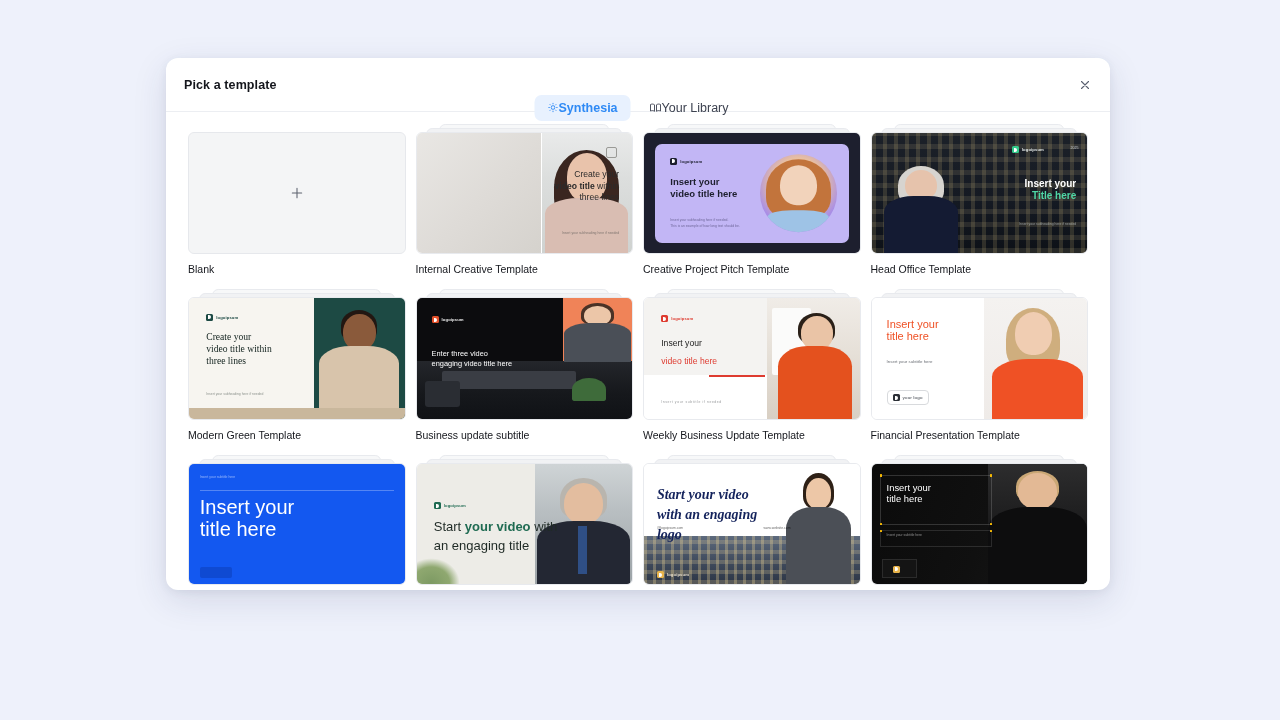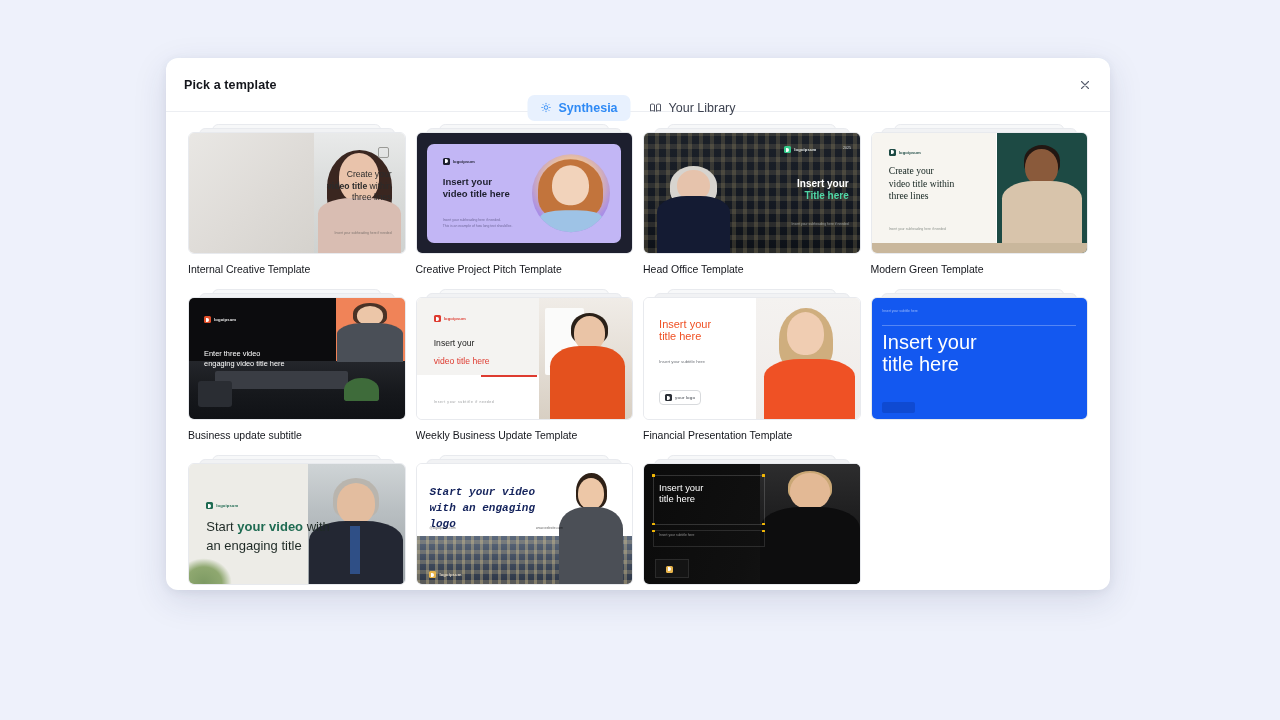--- a/index.html
+++ b/index.html
@@ -32,21 +32,21 @@
   .modal-title {
     font-size: 12.5px; font-weight: bold; color: #14161c;
     letter-spacing: .1px;
   }
   .tabs {
     position: absolute; left: 50%; top: 50%;
     transform: translate(-50%, -50%);
     display: flex; align-items: center; gap: 6px;
   }
   .tab {
-    display: flex; align-items: center; gap: 7px;
+    display: flex; align-items: center; 
     padding: 6px 13px; border-radius: 7px;
     font-size: 12.5px; color: #3d4250; cursor: pointer;
     white-space: nowrap;
     margin-top: 46px;
   }
   .tab.active { background: #e8f1fe; color: #2f8af5; font-weight: bold; }
   .tab .ic { display: flex; align-items: center; }
   .close-btn {
     position: absolute; right: 14px; top: 50%;
     transform: translateY(-50%);
@@ -208,22 +208,22 @@
     background: radial-gradient(ellipse at 40% 80%, #7d9a63 0%, #8fa870 45%, rgba(237,236,231,0) 70%); }
 
   
   .t10-bg { position:absolute; inset:0; background:#fff; }
   .t10-city { position:absolute; left:0; right:0; bottom:0; height:40%;
     background:
       repeating-linear-gradient(90deg, rgba(240,215,150,.30) 0 3px, rgba(0,0,0,0) 3px 9px),
       repeating-linear-gradient(0deg, rgba(235,210,150,.22) 0 4px, rgba(0,0,0,0) 4px 10px),
       linear-gradient(180deg,#5d6a7d 0%,#3f4a5c 55%,#2c3545 100%); }
   .t10-title { position:absolute; left:6%; top:18%; width:58%;
-    font-family:Liberation Mono, monospace; font-style: italic; font-weight:bold;
-    font-size:11px; line-height:1.42; color:#14235c; }
+    font-family:Liberation Serif, serif; font-style: italic; font-weight:bold;
+    font-size:14px; line-height:1.42; color:#14235c; }
   .t10-meta { position:absolute; left:6%; top:52%; width:62%;
     display:flex; justify-content:space-between; }
   .t10-logo { position:absolute; left:6%; bottom:5%; }
 
   
   .t11-bg { position:absolute; inset:0;
     background: linear-gradient(110deg,#0b0b0b 0%,#101010 52%,#1a1a1a 100%); }
   .t11-right { position:absolute; right:0; top:0; bottom:0; width:46%;
     background: linear-gradient(180deg,#2d2d2e 0%,#1a1a1b 55%,#0e0e0f 100%); }
   .t11-box { position:absolute; left:4%; top:9%; width:52%; height:42%;
@@ -269,20 +269,30 @@
     <div class="close-btn">
       <svg width="12" height="12" viewBox="0 0 24 24" fill="none" stroke="currentColor" stroke-width="2.2" stroke-linecap="round">
         <path d="M5 5l14 14M19 5L5 19"></path>
       </svg>
     </div>
   </div>
 
   <div class="body-scroll">
     <div class="grid">
 
+      <div class="cell">
+        <div class="thumb-wrap">
+          <div class="thumb blank">
+            <svg width="16" height="16" viewBox="0 0 24 24" fill="none" stroke="currentColor" stroke-width="1.6" stroke-linecap="round">
+              <path d="M12 5v14M5 12h14"></path>
+            </svg>
+          </div>
+        </div>
+        <div class="cap">Blank</div>
+      </div>
 
       <div class="cell">
         <div class="thumb-wrap">
           <div class="sheet s1"></div>
           <div class="sheet s2"></div>
           <div class="thumb">
             <div class="half t1-left"></div>
             <div class="half t1-right">
               <div class="ph-hair" style="left:14%;top:14%;width:72%;height:62%;background:#3a2620;"></div>
               <div class="ph-head" style="left:28%;top:17%;width:44%;height:40%;background:#e9c3ab;"></div>

